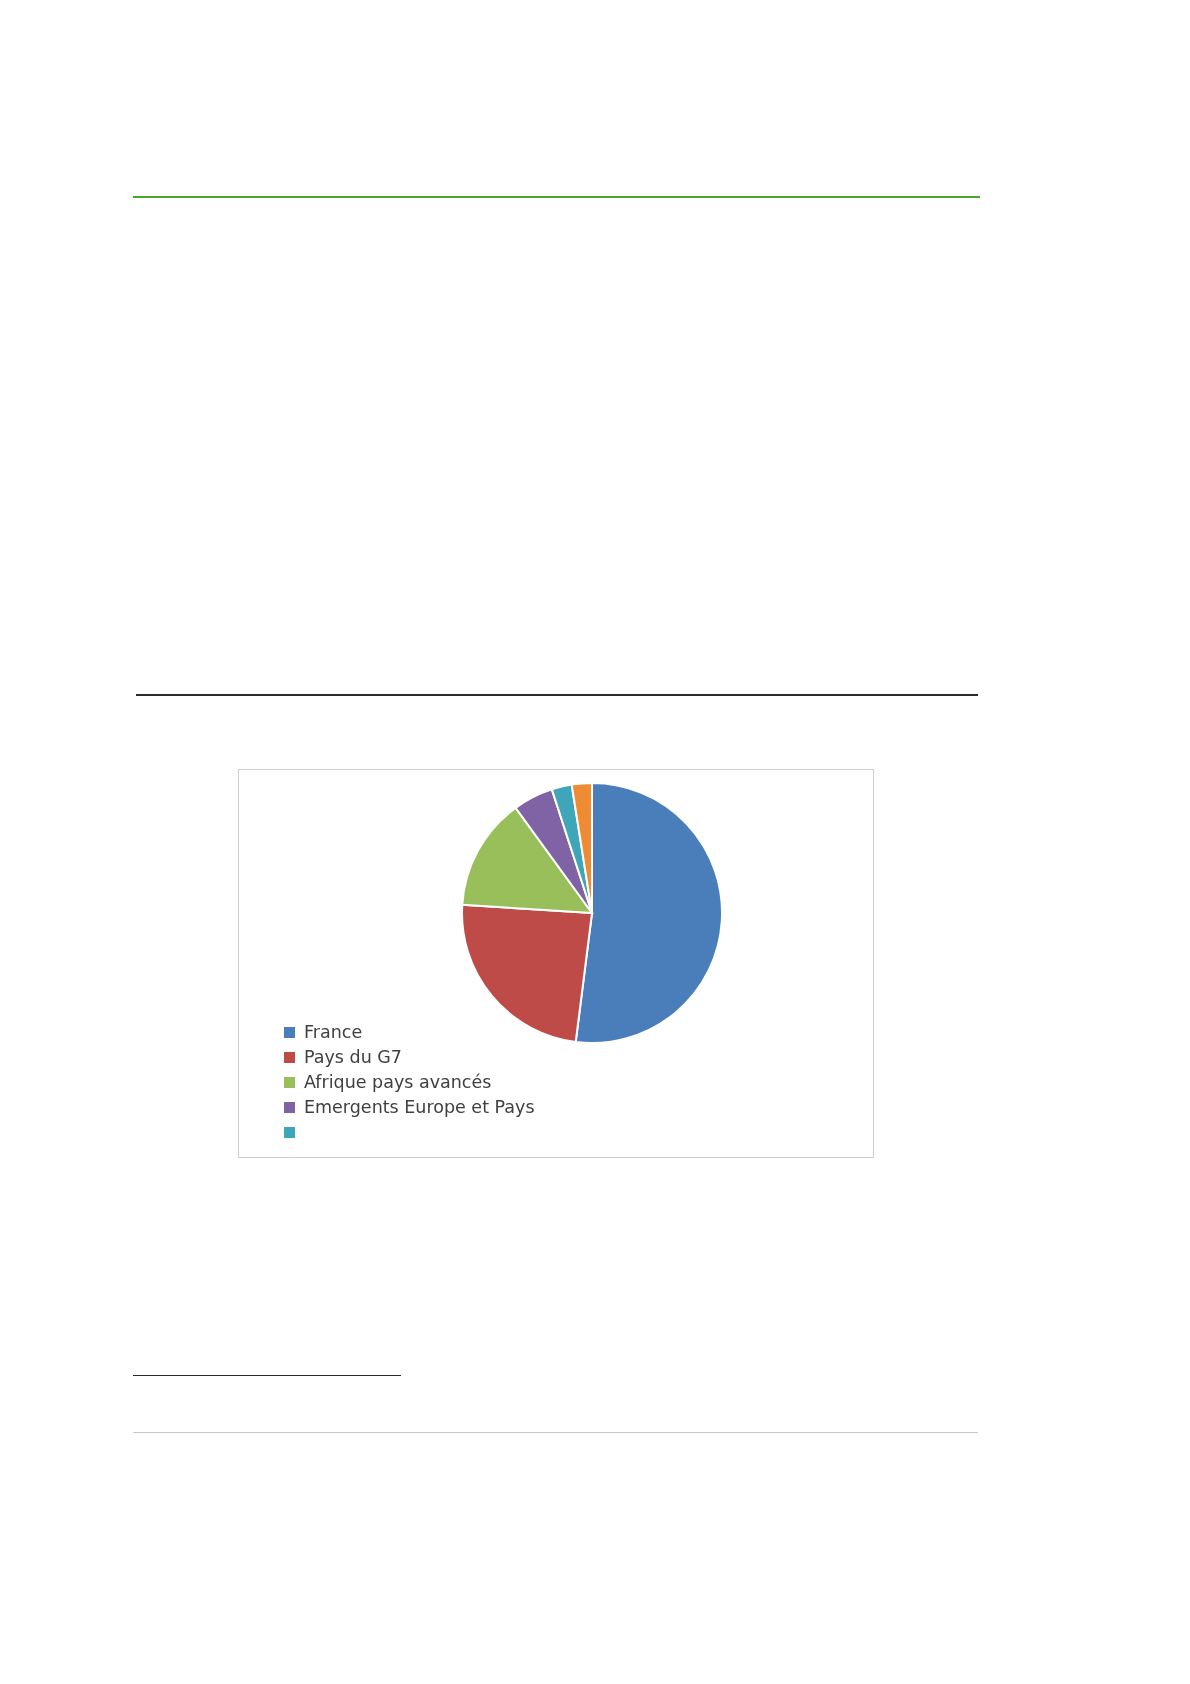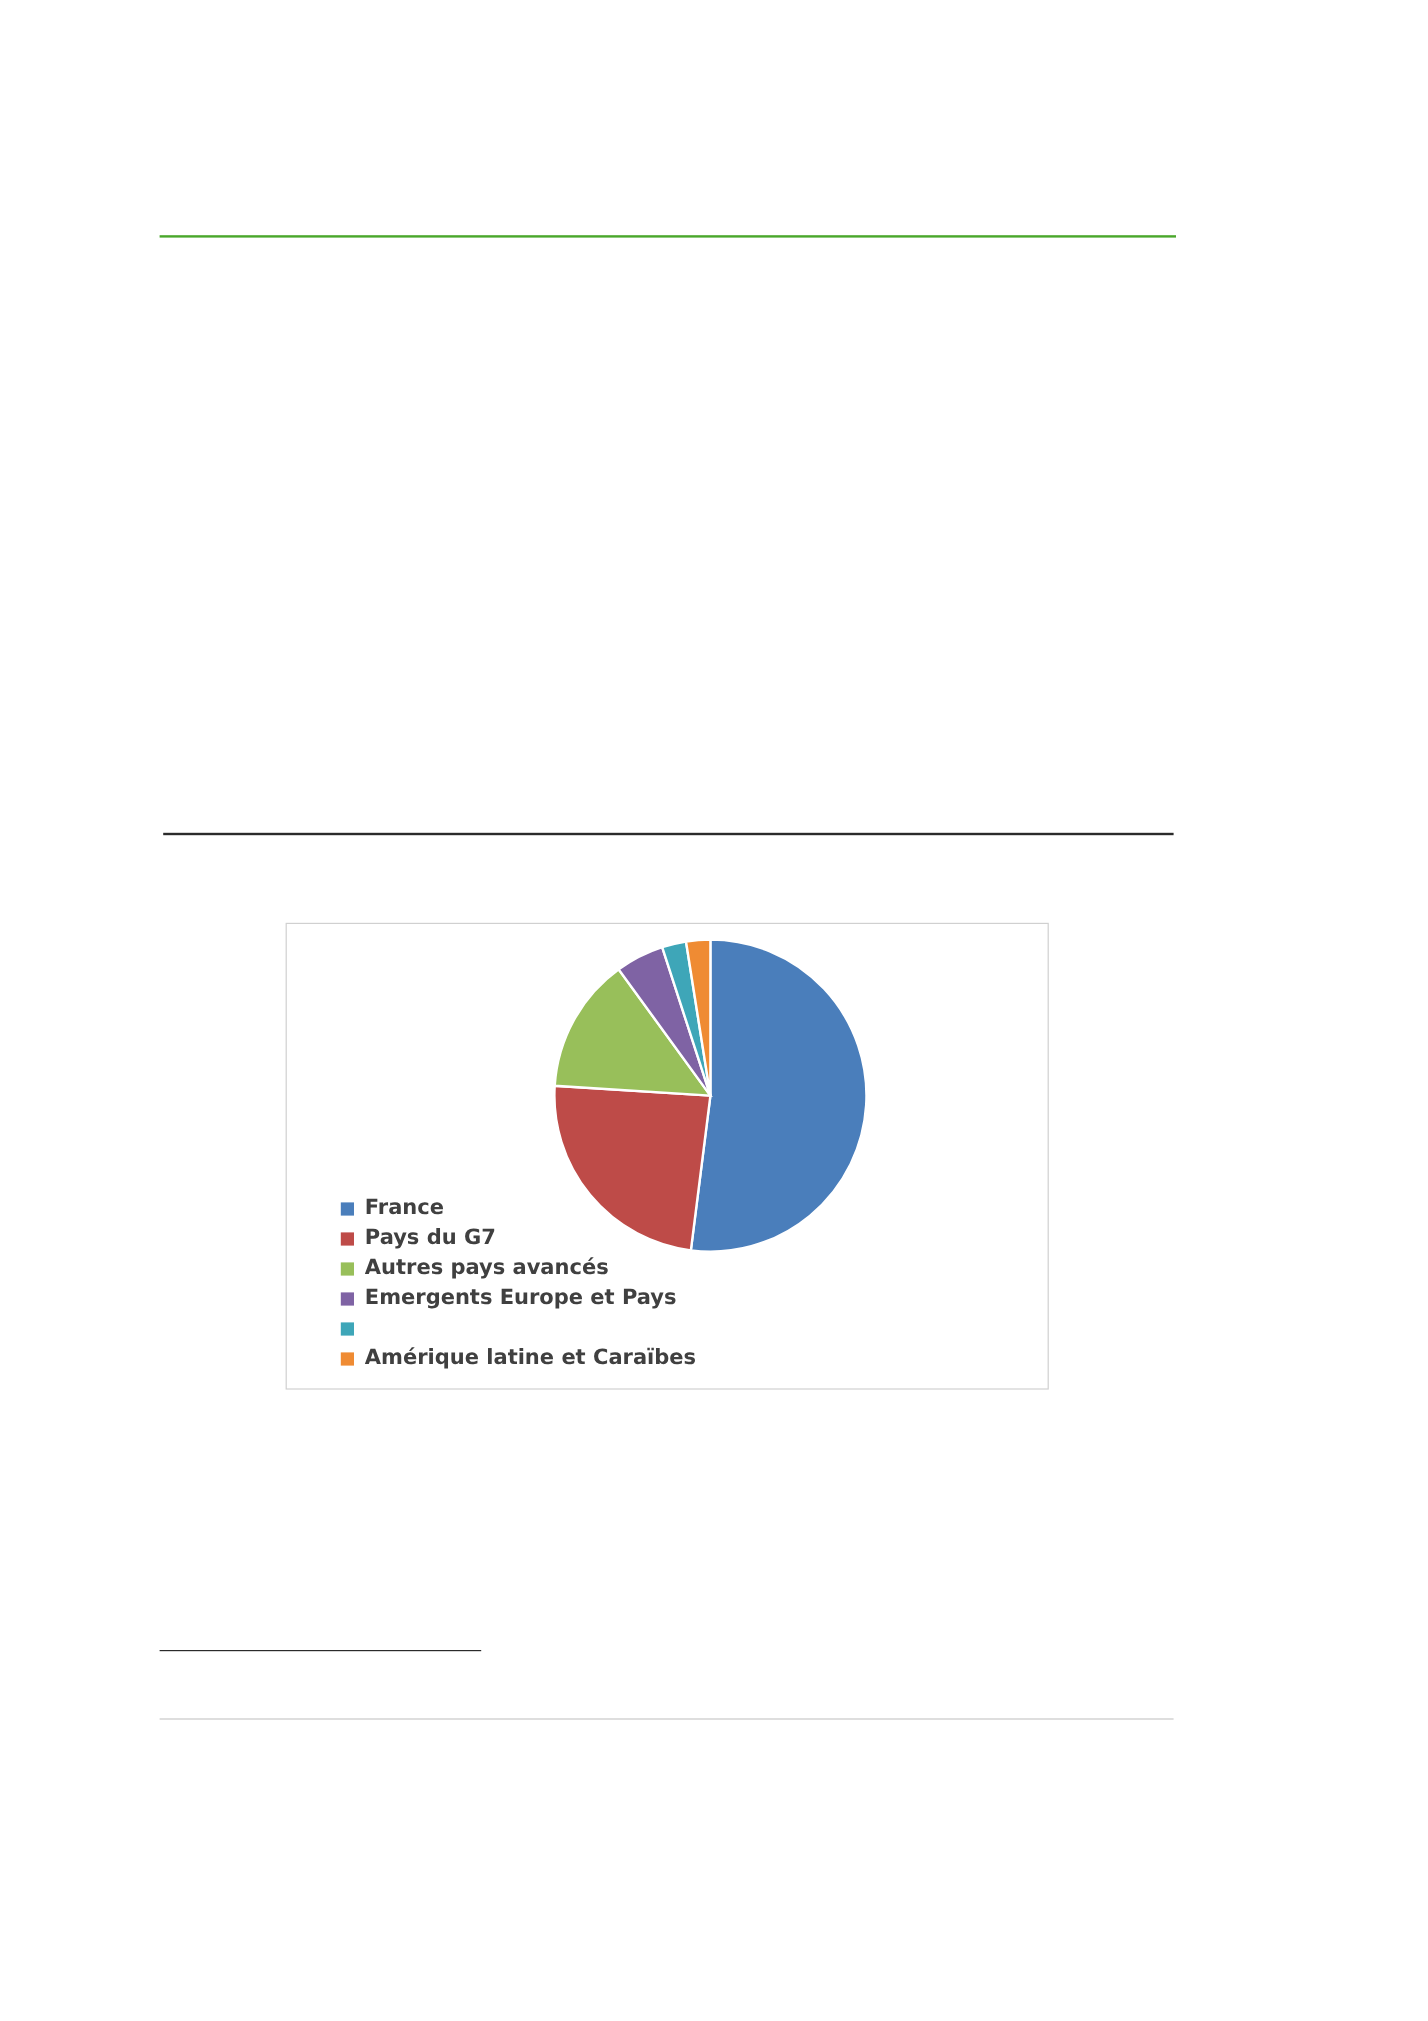--- a/index.html
+++ b/index.html
@@ -108,21 +108,20 @@
     margin-right: 9px;
     flex: 0 0 auto;
   }
 
   .legend-label {
     font-size: 17.5px;
     color: #404040;
     line-height: 1;
     white-space: nowrap;
     font-family: "DejaVu Sans", sans-serif;
-    font-weight: bold;
   }
 </style>
 </head>
 <body>
 
 <div class="page">
 
   <div class="rule-green"></div>
   <div class="rule-dark"></div>
 
@@ -148,36 +147,32 @@
         <span class="legend-label">France</span>
       </div>
 
       <div class="legend-row">
         <span class="legend-swatch" style="background:#be4b48"></span>
         <span class="legend-label">Pays du G7</span>
       </div>
 
       <div class="legend-row">
         <span class="legend-swatch" style="background:#98bf5a"></span>
-        <span class="legend-label">Autres pays avancés</span>
+        <span class="legend-label">Afrique pays avancés</span>
       </div>
 
       <div class="legend-row">
         <span class="legend-swatch" style="background:#7f63a4"></span>
         <span class="legend-label">Emergents Europe et Pays</span>
       </div>
 
       <div class="legend-row">
         <span class="legend-swatch" style="background:#3ea6b8"></span>
       </div>
 
-      <div class="legend-row">
-        <span class="legend-swatch" style="background:#ef8b33"></span>
-        <span class="legend-label">Amérique latine et Caraïbes</span>
-      </div>
 
     </div>
   </div>
 
   <div class="rule-footnote"></div>
   <div class="rule-bottom"></div>
 
 </div>
 
 </body></html>

